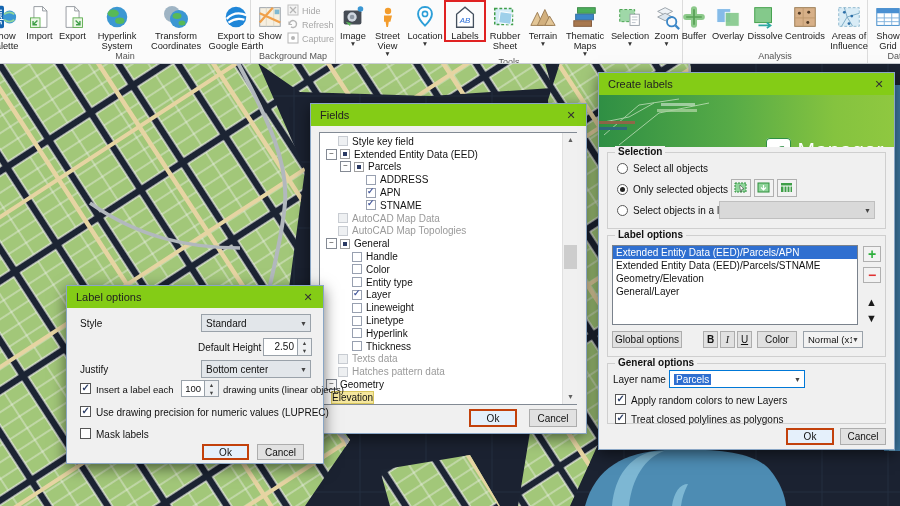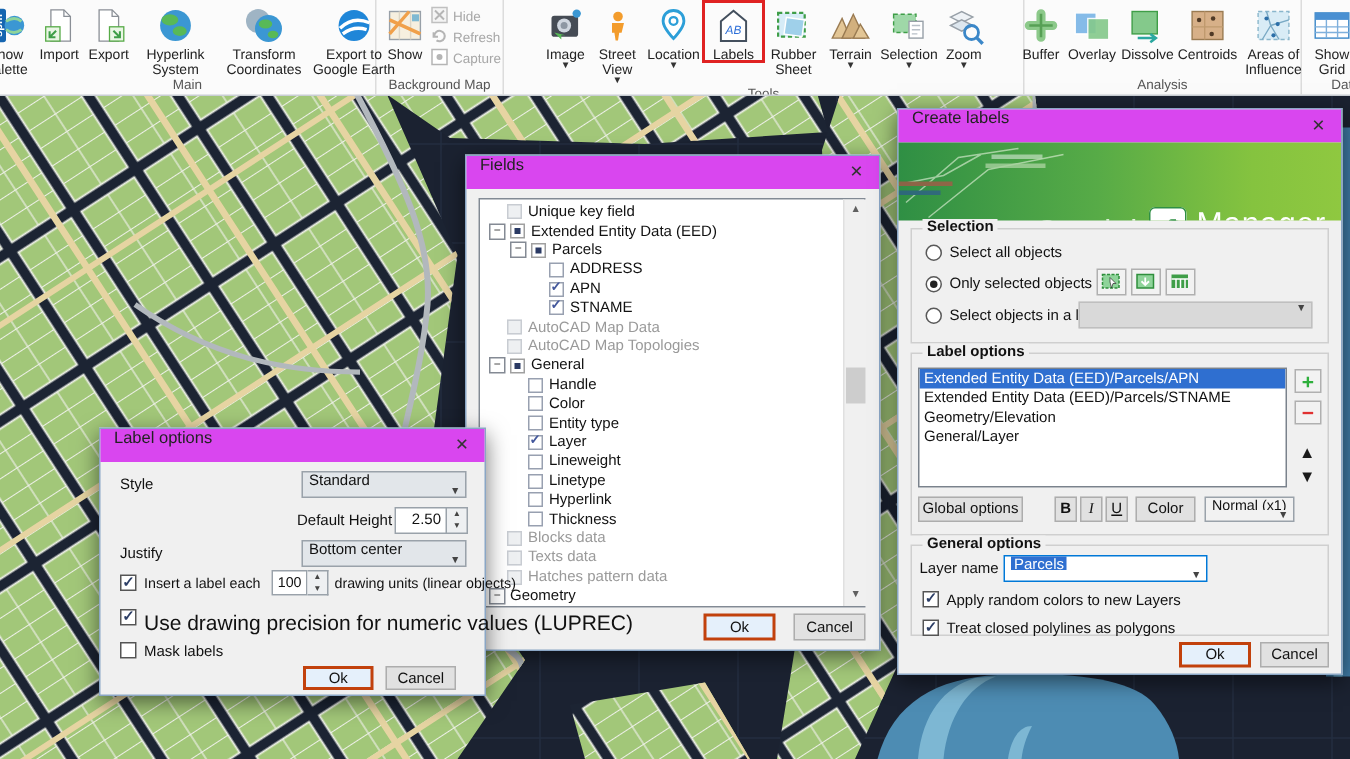--- a/index.html
+++ b/index.html
@@ -20,29 +20,29 @@
   .hlred{outline:2px solid #e02222;outline-offset:-1px;}
   .minirow{display:flex;align-items:center;gap:3px;font-size:9px;color:#a7a7a7;height:14px;white-space:nowrap;}
   .bgmapcol{display:flex;flex-direction:column;justify-content:flex-start;padding-top:3px;}
 
   
   .mapwrap{position:absolute;top:63px;left:0;width:900px;height:443px;z-index:0;}
 
   
   .win{position:absolute;background:#f0f0f0;border:1px solid #8aa6c5;box-shadow:0 4px 14px rgba(0,0,0,.55);
        font-size:10px;color:#111;}
-  .tbar{height:22px;background:#d946ef;display:flex;align-items:flex-start;padding-left:9px;font-size:11px;color:#222;gap:28px;}
+  .tbar{height:22px;background:#84cc16;display:flex;align-items:center;padding-left:9px;font-size:11px;color:#222;gap:28px;}
   .wx{margin-left:auto;width:30px;height:22px;text-align:center;line-height:22px;color:#333;font-size:11px;}
   .btn{position:absolute;background:#e1e1e1;border:1px solid #adadad;font-size:10px;text-align:center;
        display:flex;align-items:center;justify-content:center;box-sizing:border-box;}
   .btn.focus{border:2px solid #c2410c;background:#e5f0fb;}
   .gbox{position:absolute;border:1px solid #cfcfcf;box-sizing:border-box;}
   .gleg{position:absolute;background:#f0f0f0;padding:0 3px;font-weight:bold;font-size:10px;color:#111;white-space:nowrap;}
-  .combo{position:absolute;background:#e2e6ea;border:1px solid #9aa2aa;display:flex;align-items:flex-start;
-         padding:0 3px 0 4px;font-size:10px;box-sizing:border-box;flex-direction:column;}
+  .combo{position:absolute;background:#e2e6ea;border:1px solid #9aa2aa;display:flex;align-items:center;
+         padding:0 3px 0 4px;font-size:10px;box-sizing:border-box;}
   .combo .cv{overflow:hidden;white-space:nowrap;}
   .combo .ca{margin-left:auto;font-size:7px;color:#444;}
   .combo.dis{background:#d9d9d9;border-color:#bfbfbf;}
   .combo.focus{background:#fff;border-color:#0078d7;}
   .seltext{background:#2f6fd0;color:#fff;padding:0 2px;}
   .spinbox{position:absolute;display:flex;box-sizing:border-box;}
   .spinval{background:#fff;border:1px solid #9aa2aa;text-align:right;padding:0 3px;flex:1;line-height:16px;}
   .spinud{width:13px;border:1px solid #9aa2aa;border-left:none;background:#eef0f2;display:flex;flex-direction:column;}
   .spinud span{flex:1;font-size:5.5px;line-height:8px;text-align:center;color:#444;}
   .rad{position:absolute;width:11px;height:11px;border:1px solid #595959;border-radius:50%;background:#fff;box-sizing:border-box;}
@@ -296,20 +296,31 @@
         <span class="ric">
           <svg width="28" height="28" viewBox="0 0 30 28">
               <path d="M2,23 L9,9 L15,23 z" fill="#e3c696" stroke="#9a7b52"></path>
               <path d="M9,23 L17,6 L25,23 z" fill="#d2b07e" stroke="#9a7b52"></path>
               <path d="M17,23 L22,13 L28,23 z" fill="#e3c696" stroke="#9a7b52"></path>
             </svg>
           </span>
         <span class="rlb">Terrain</span>
         <span class="rcaret">▼</span>
       </div>
+      <div class="rbtn" style="width:48px">
+        <span class="ric">
+          <svg width="28" height="28" viewBox="0 0 30 28">
+              <rect x="7" y="4" width="19" height="6" fill="#4cae5a" stroke="#3c8a48"></rect>
+              <rect x="5" y="11" width="19" height="6" fill="#3b87c8" stroke="#2d6a9e"></rect>
+              <rect x="3" y="18" width="19" height="6" fill="#a8784f" stroke="#83593a"></rect>
+            </svg>
+          </span>
+        <span class="rlb">Thematic Maps</span>
+        <span class="rcaret">▼</span>
+      </div>
       <div class="rbtn" style="width:42px">
         <span class="ric">
           <svg width="28" height="28" viewBox="0 0 30 28">
               <rect x="4" y="6" width="16" height="13" fill="#9fd8a8" stroke="#3f9e48" stroke-dasharray="3,2"></rect>
               <rect x="15" y="11" width="10" height="12" fill="#fff" stroke="#98a0a8"></rect>
               <path d="M17,14 h6 M17,17 h6 M17,20 h4" stroke="#b8c0c8"></path>
             </svg>
           </span>
         <span class="rlb">Selection</span>
         <span class="rcaret">▼</span>
@@ -408,21 +419,21 @@
 <div class="win" style="left:310px;top:103px;width:275px;height:329px;z-index:5;">
   <div class="tbar">
     <span>Fields</span>
     <span class="wx">✕</span>
   </div>
   <div class="tree">
       <div class="trow">
         <span class="tpad" style="width: 6px;"></span>
         <span class="tspc"></span>
         <span class="tcb dis"></span>
-        <span class="tlab">Unique key field</span>
+        <span class="tlab">Style key field</span>
       </div>
       <div class="trow">
         <span class="tpad" style="width: 6px;"></span>
         <span class="texp">−</span>
         <span class="tcb part"></span>
         <span class="tlab">Extended Entity Data (EED)</span>
       </div>
       <div class="trow">
         <span class="tpad" style="width: 20px;"></span>
         <span class="texp">−</span>
@@ -505,26 +516,20 @@
         <span class="tpad" style="width: 20px;"></span>
         <span class="tspc"></span>
         <span class="tcb un"></span>
         <span class="tlab">Hyperlink</span>
       </div>
       <div class="trow">
         <span class="tpad" style="width: 20px;"></span>
         <span class="tspc"></span>
         <span class="tcb un"></span>
         <span class="tlab">Thickness</span>
-      </div>
-      <div class="trow gray">
-        <span class="tpad" style="width: 6px;"></span>
-        <span class="tspc"></span>
-        <span class="tcb dis"></span>
-        <span class="tlab">Blocks data</span>
       </div>
       <div class="trow gray">
         <span class="tpad" style="width: 6px;"></span>
         <span class="tspc"></span>
         <span class="tcb dis"></span>
         <span class="tlab">Texts data</span>
       </div>
       <div class="trow gray">
         <span class="tpad" style="width: 6px;"></span>
         <span class="tspc"></span>
@@ -577,21 +582,21 @@
   <span class="lbl" style="left:29px;top:98px;font-size:9.5px;">Insert a label each</span>
   <div class="spinbox" style="left:114px;top:94px;width:38px;height:17px;font-size:9.5px;">
     <span class="spinval" style="line-height:15px;">100</span>
     <span class="spinud">
         <span>▲</span>
         <span>▼</span>
       </span>
   </div>
   <span class="lbl" style="left:156px;top:98px;font-size:9.5px;">drawing units (linear objects)</span>
   <span class="cb on" style="left:13px;top:120px;"></span>
-  <span class="lbl" style="left:29px;top:121px;font-size:14px;">Use drawing precision for numeric values (LUPREC)</span>
+  <span class="lbl" style="left:29px;top:121px;font-size:10px;">Use drawing precision for numeric values (LUPREC)</span>
   <span class="cb" style="left:13px;top:142px;"></span>
   <span class="lbl" style="left:29px;top:143px;">Mask labels</span>
   <div class="btn focus" style="left:135px;top:158px;width:47px;height:16px;">Ok</div>
   <div class="btn" style="left:190px;top:158px;width:47px;height:16px;">Cancel</div>
 </div>
 
 <div class="win" style="left:598px;top:72px;width:295px;height:376px;z-index:8;">
   <div class="tbar">
     <span>Create labels</span>
     <span class="wx">✕</span>

